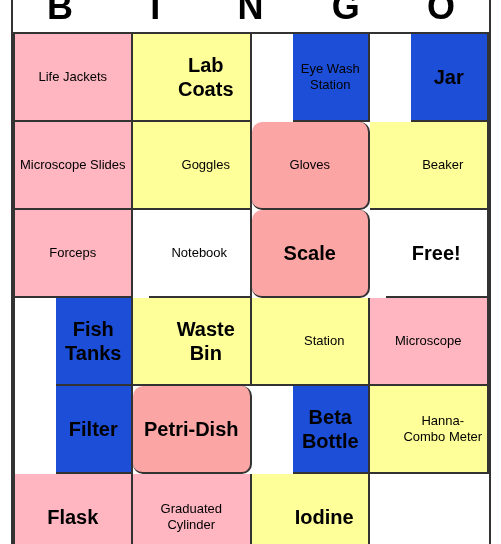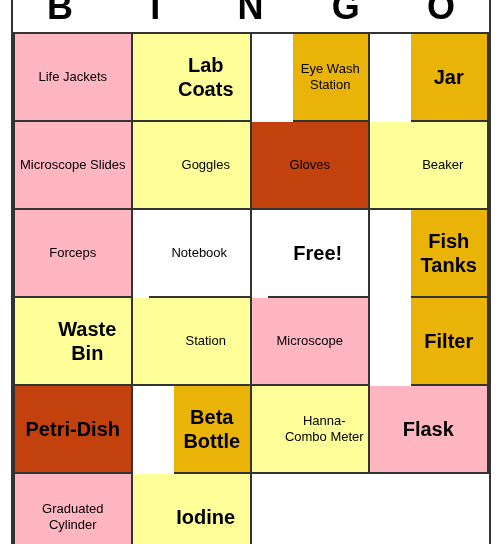--- a/index.html
+++ b/index.html
@@ -53,22 +53,22 @@
     }
     .cell.medium-text {
       font-size: 20px;
       font-weight: bold;
     }
     .cell.small-text {
       font-size: 13px;
     }
     .pink { background-color: #FFB6C1; }
     .yellow { background-color: #FFFF99; padding-left: 33px; }
-    .cyan { background-color: #eab308; margin-left: 41px; }
-    .purple { background-color: #c2410c; }
+    .cyan { background-color: #1d4ed8; margin-left: 41px; }
+    .purple { background-color: #fca5a5; border-radius: 10px; }
     .white { background-color: #FFFFFF; margin-left: 16px; }
   </style>
 </head>
 <body>
 
 <div class="bingo-card">
   <div class="bingo-header">
     <span>B</span>
     <span>I</span>
     <span>N</span>
@@ -79,20 +79,21 @@
   <div class="cell pink">Life Jackets</div>
       <div class="cell yellow large-text">Lab Coats</div>
       <div class="cell cyan">Eye Wash Station</div>
       <div class="cell cyan large-text">Jar</div>
       <div class="cell pink small-text">Microscope Slides</div>
       <div class="cell yellow">Goggles</div>
       <div class="cell purple">Gloves</div>
       <div class="cell yellow">Beaker</div>
       <div class="cell pink">Forceps</div>
       <div class="cell white">Notebook</div>
+      <div class="cell purple large-text">Scale</div>
       <div class="cell white large-text">Free!</div>
       <div class="cell cyan large-text">Fish Tanks</div>
       <div class="cell yellow large-text">Waste Bin</div>
       <div class="cell yellow small-text">Station</div>
       <div class="cell pink small-text">Microscope</div>
       <div class="cell cyan large-text">Filter</div>
       <div class="cell purple large-text">Petri-Dish</div>
       <div class="cell cyan large-text">Beta Bottle</div>
       <div class="cell yellow">Hanna-Combo Meter</div>
       <div class="cell pink large-text">Flask</div>

